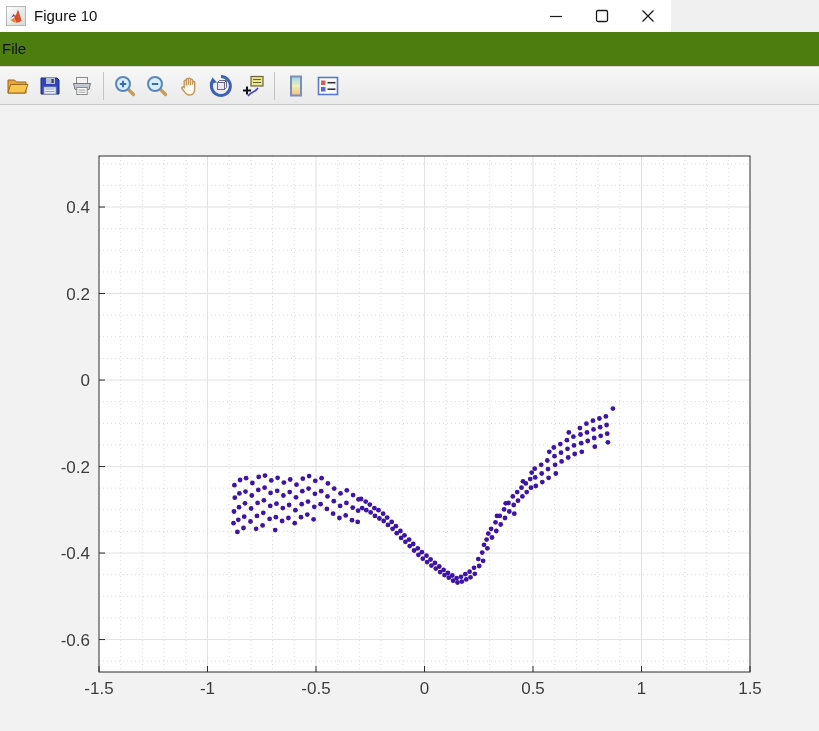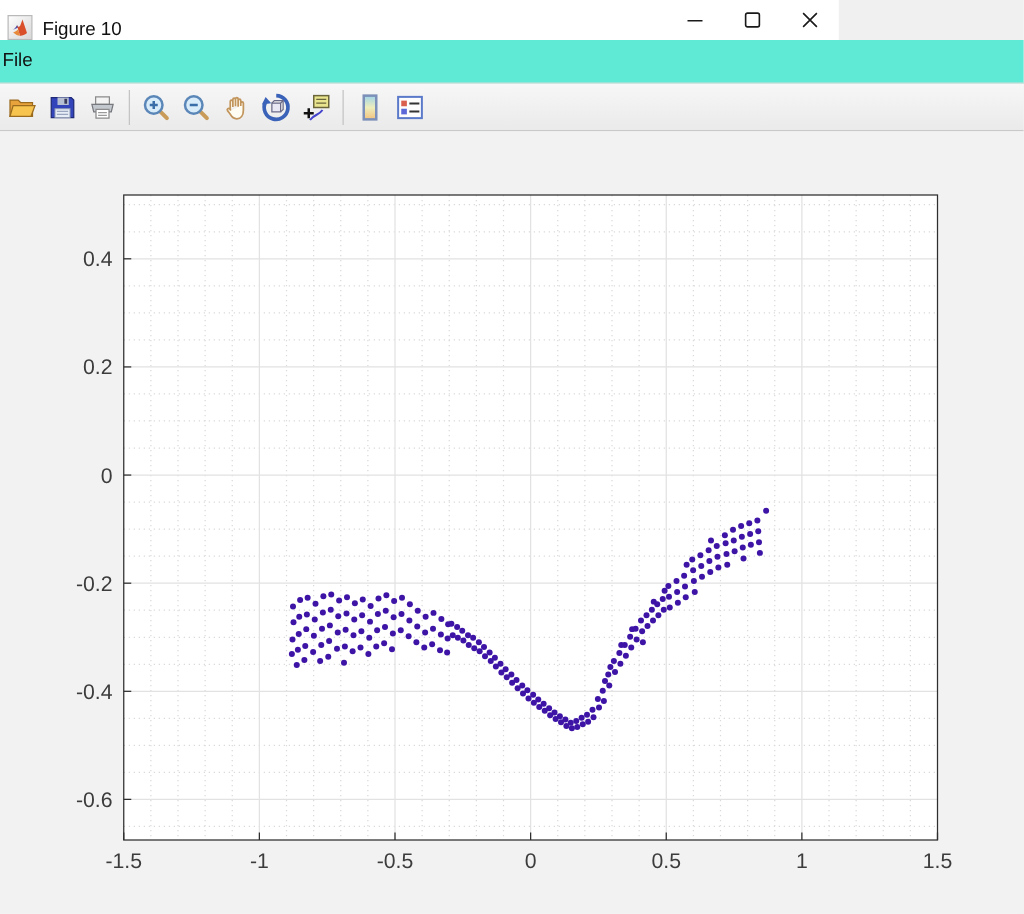--- a/index.html
+++ b/index.html
@@ -4,34 +4,34 @@
 <style>
   html,body{margin:0;padding:0;}
   body{
     width:819px;height:731px;overflow:hidden;position:relative;
     font-family:"Liberation Sans",sans-serif;background:#f0f0f0;
     -webkit-font-smoothing:antialiased;
   }
   
   .titlebar{
     position:absolute;left:0;top:0;width:671px;height:32px;
-    background:#ffffff;display:flex;align-items:flex-end;
+    background:#ffffff;display:flex;align-items:center;
   }
   .app-icon{
     width:20px;height:20px;margin:0 8px 0 6px;
     border:1px solid #b9b9b9;background:linear-gradient(135deg,#fdfdfd,#d8d8d8);
     display:flex;align-items:center;justify-content:center;box-sizing:border-box;
   }
   .title-text{font-size:15px;color:#111;margin-top:-2px;}
   .win-controls{position:absolute;right:0;top:0;height:32px;display:flex;}
   .win-btn{width:46px;height:32px;display:flex;align-items:center;justify-content:center;cursor:default;}
   
   .menubar{
     position:absolute;left:0;top:32px;width:819px;height:35px;
-    background:#5eead4;border-bottom:1px solid #d9d9d9;
+    background:#4d7c0f;border-bottom:1px solid #d9d9d9;
     display:flex;align-items:center;box-sizing:border-box;
   }
   .menu-item{font-size:15px;color:#111;padding:2px 5px 4px 2px;}
   
   .toolbar{
     position:absolute;left:0;top:67px;width:819px;height:38px;
     background:linear-gradient(#f7f7f7,#eaeaea);
     border-bottom:1px solid #c9c9c9;box-sizing:border-box;
     display:flex;align-items:center;padding-left:2px;
   }

